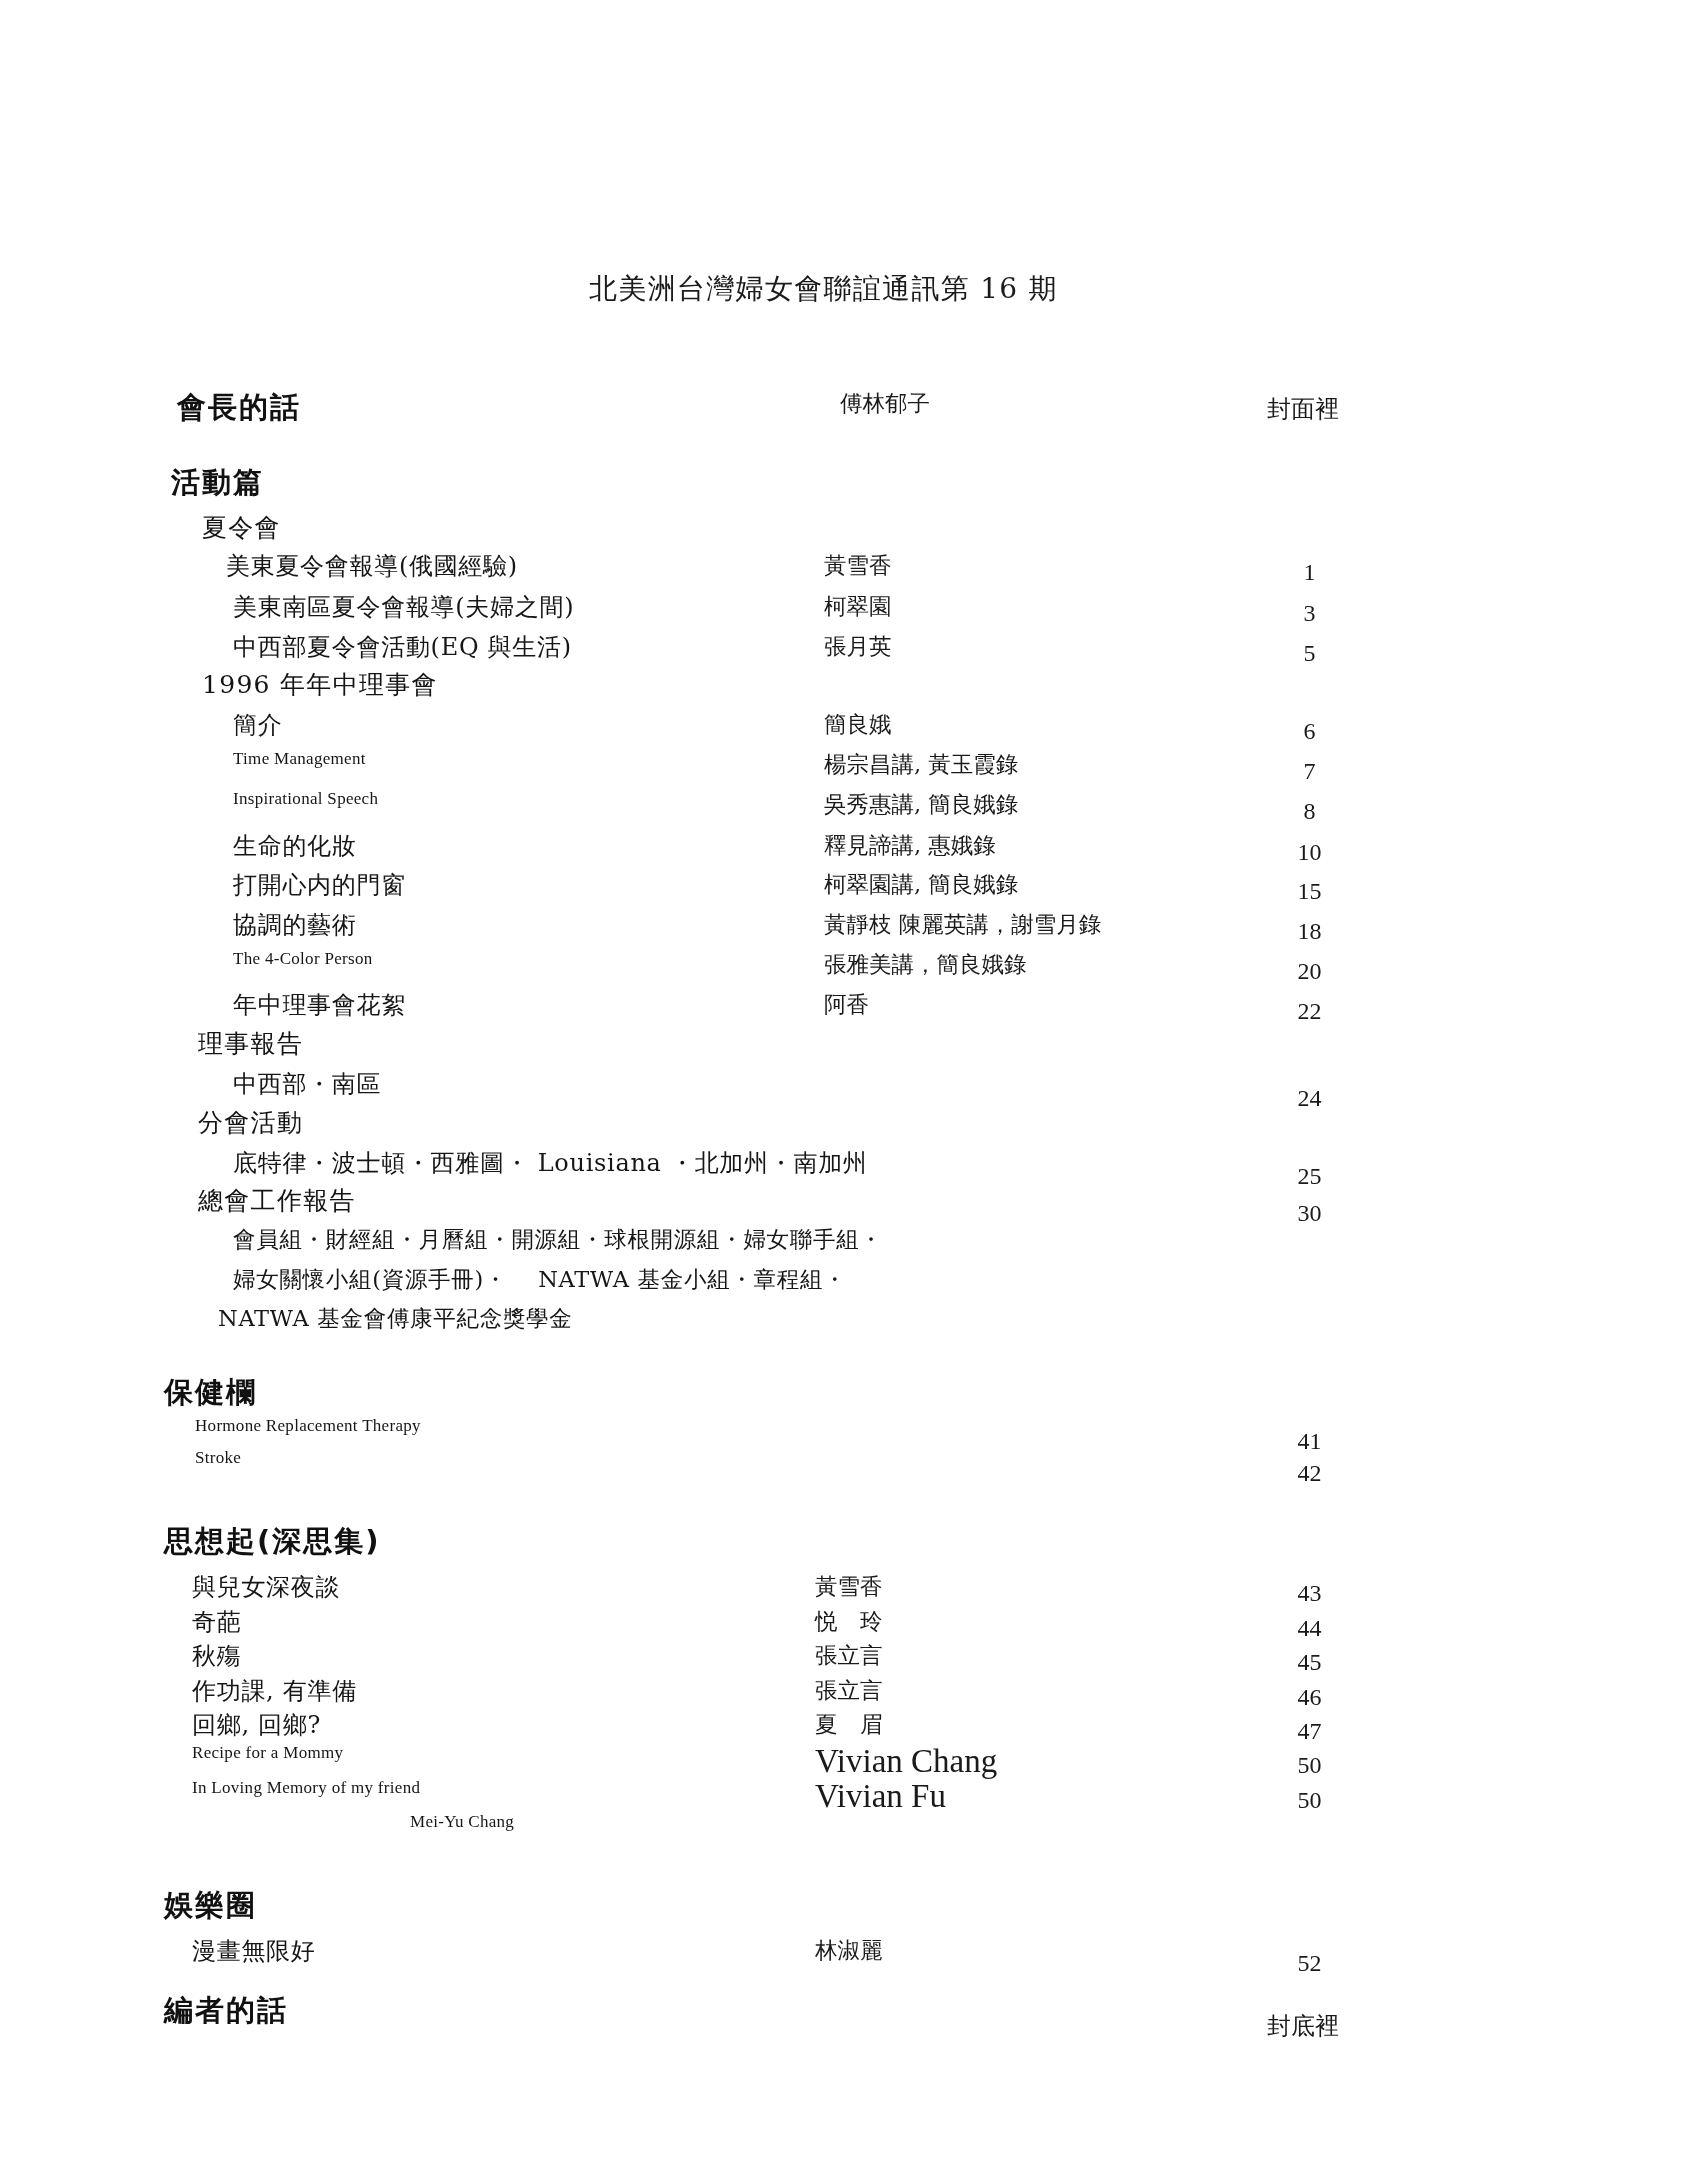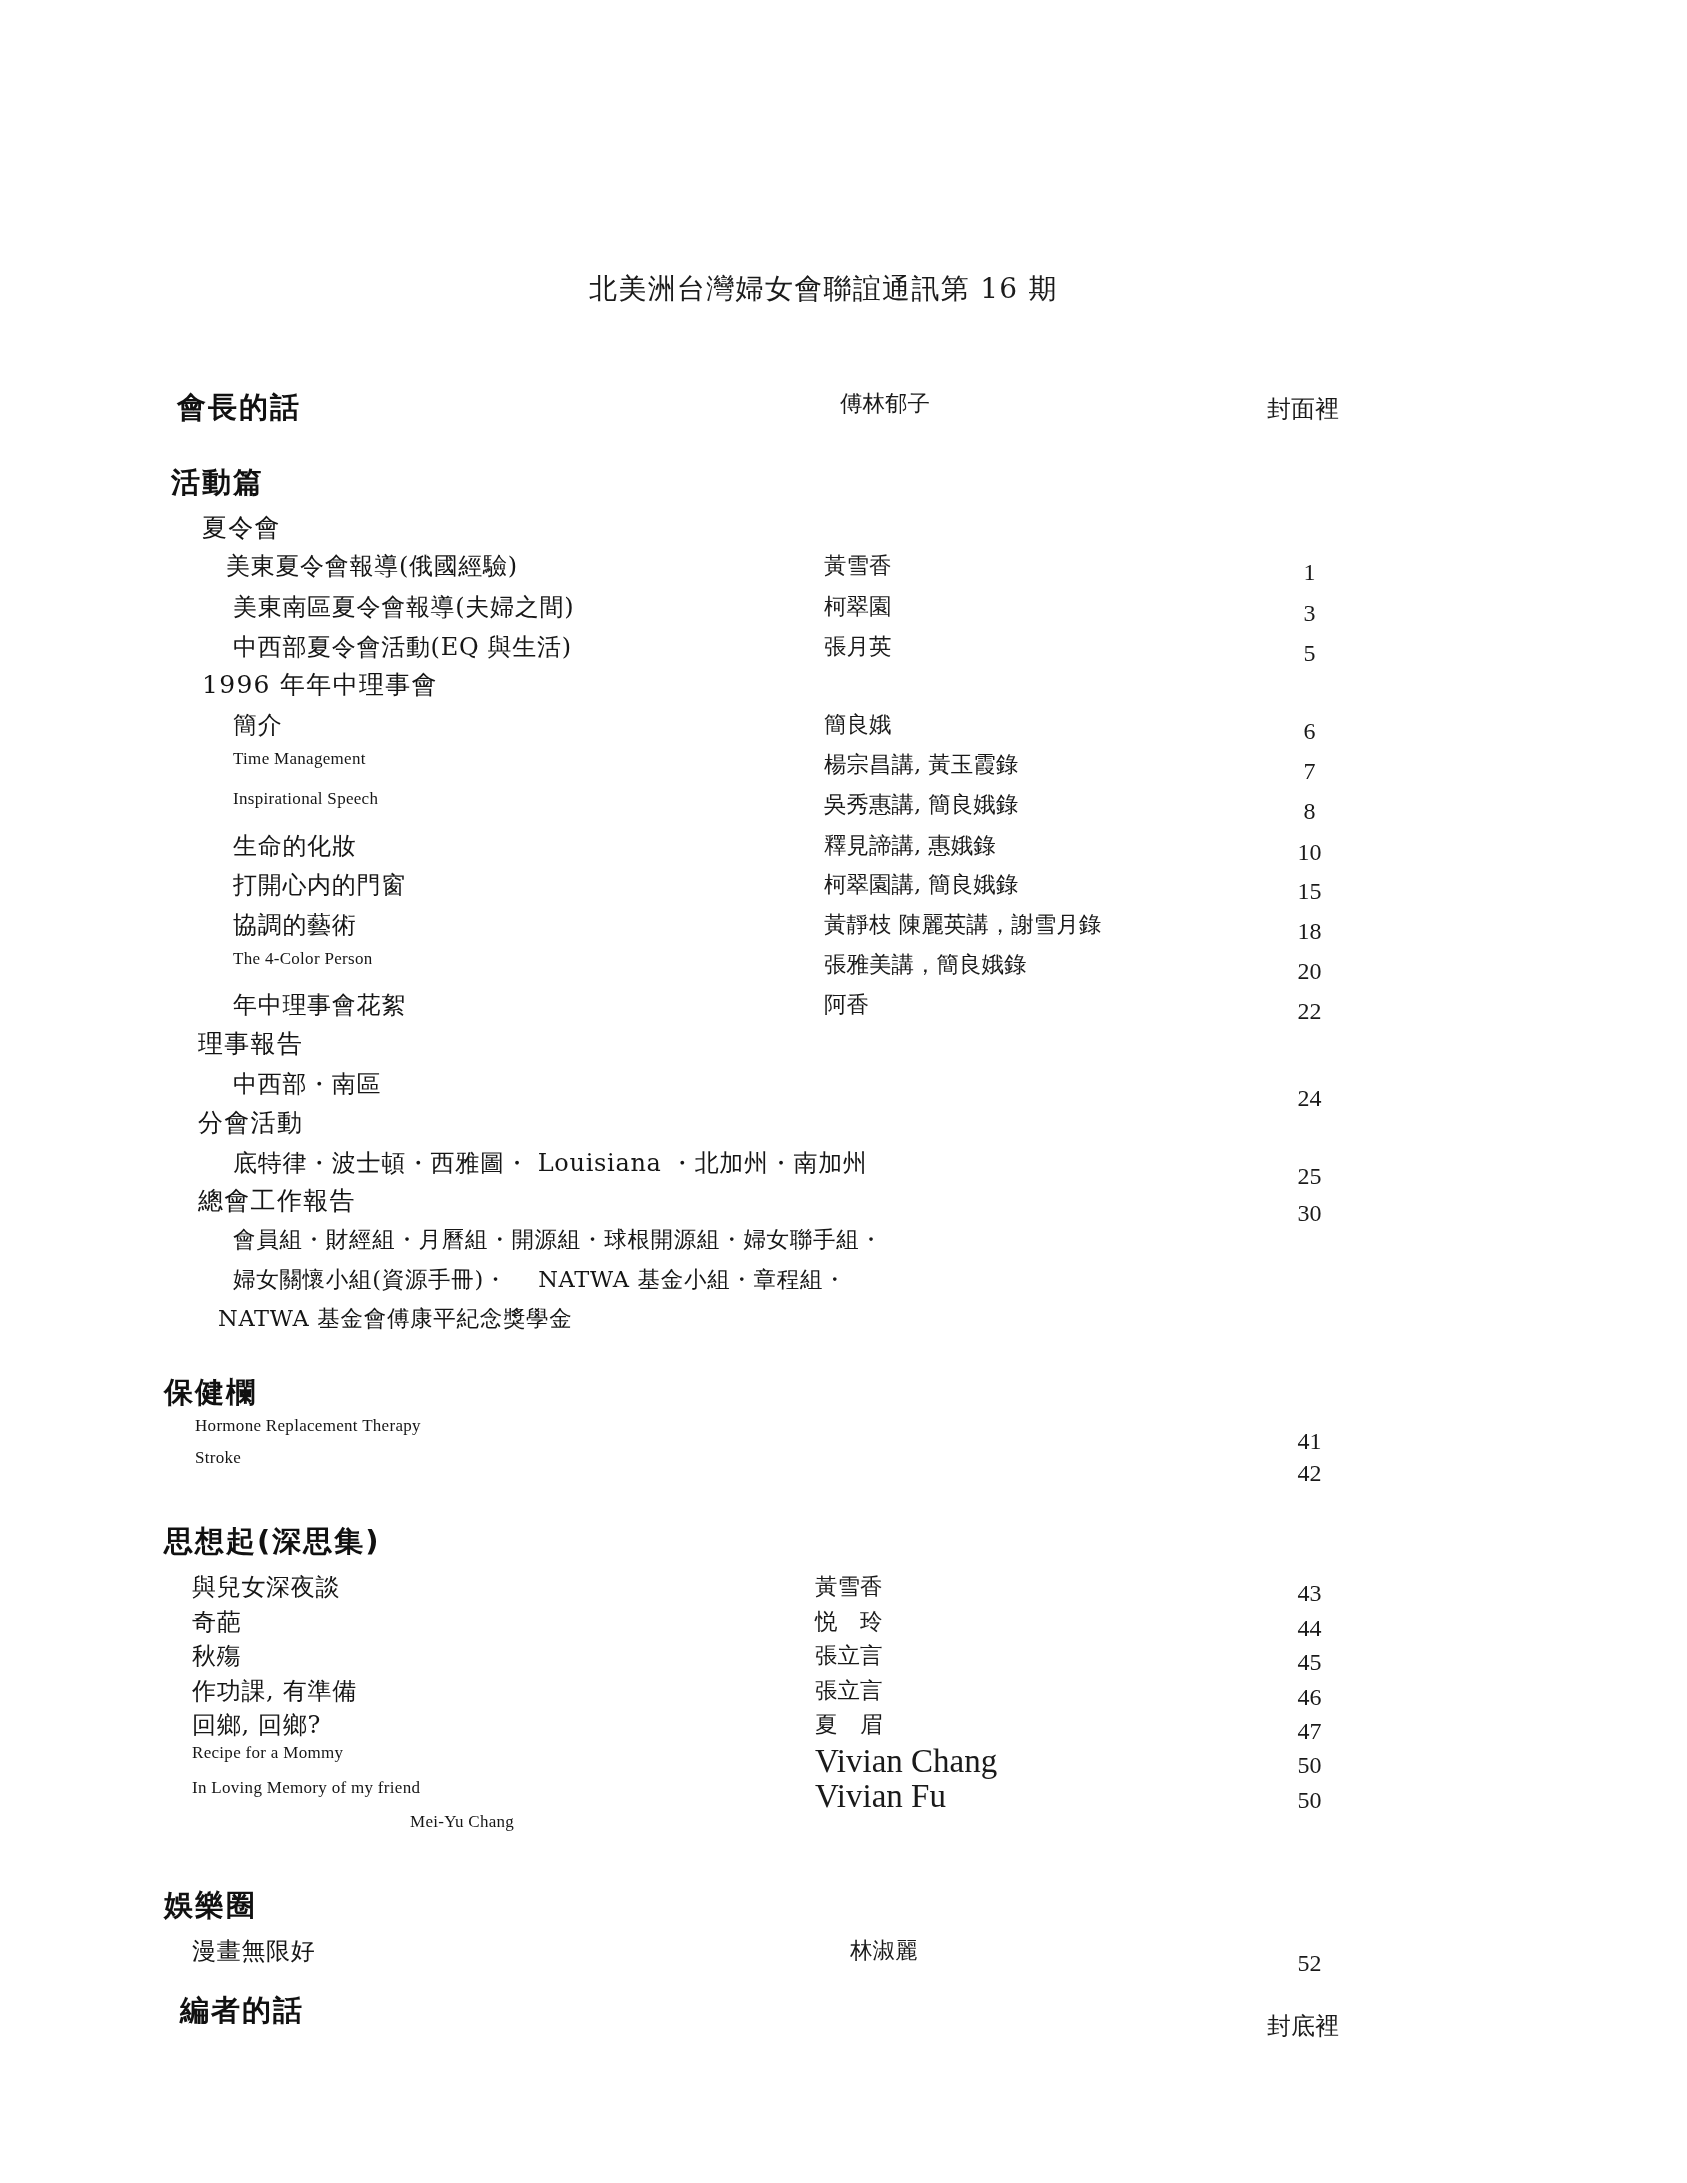--- a/index.html
+++ b/index.html
@@ -285,24 +285,24 @@
     </div>
     <div class="row" style="top:1812px;">
       <span class="col-title entry latin" style="left:410px;">Mei-Yu Chang</span>
     </div>
 
     <div class="row" style="top:1886px;">
       <span class="col-title h-section" style="left:164px;">娛樂圈</span>
     </div>
     <div class="row" style="top:1935px;">
       <span class="col-title entry" style="left:192px;">漫畫無限好</span>
-      <span class="col-author" style="left:815px;margin-left:35px;">林淑麗</span>
+      <span class="col-author" style="left:815px;">林淑麗</span>
       <span class="col-page" style="top:14.6px;">52</span>
     </div>
 
     <div class="row" style="top:1991px;">
-      <span class="col-title h-section" style="left:180px;">編者的話</span>
+      <span class="col-title h-section" style="left:164px;">編者的話</span>
       <span class="col-page wide" style="top:18.5px;">封底裡</span>
     </div>
 
   </div>
 </div>
 
 
 </body></html>

